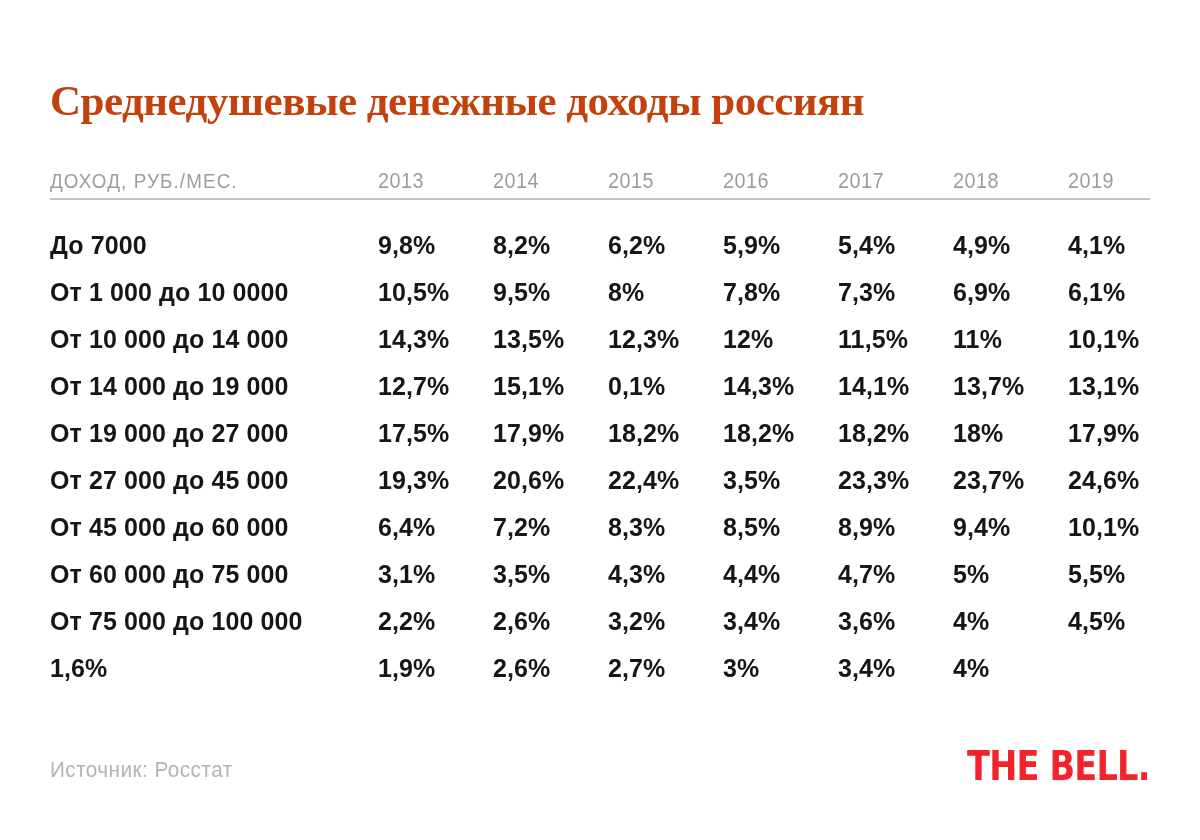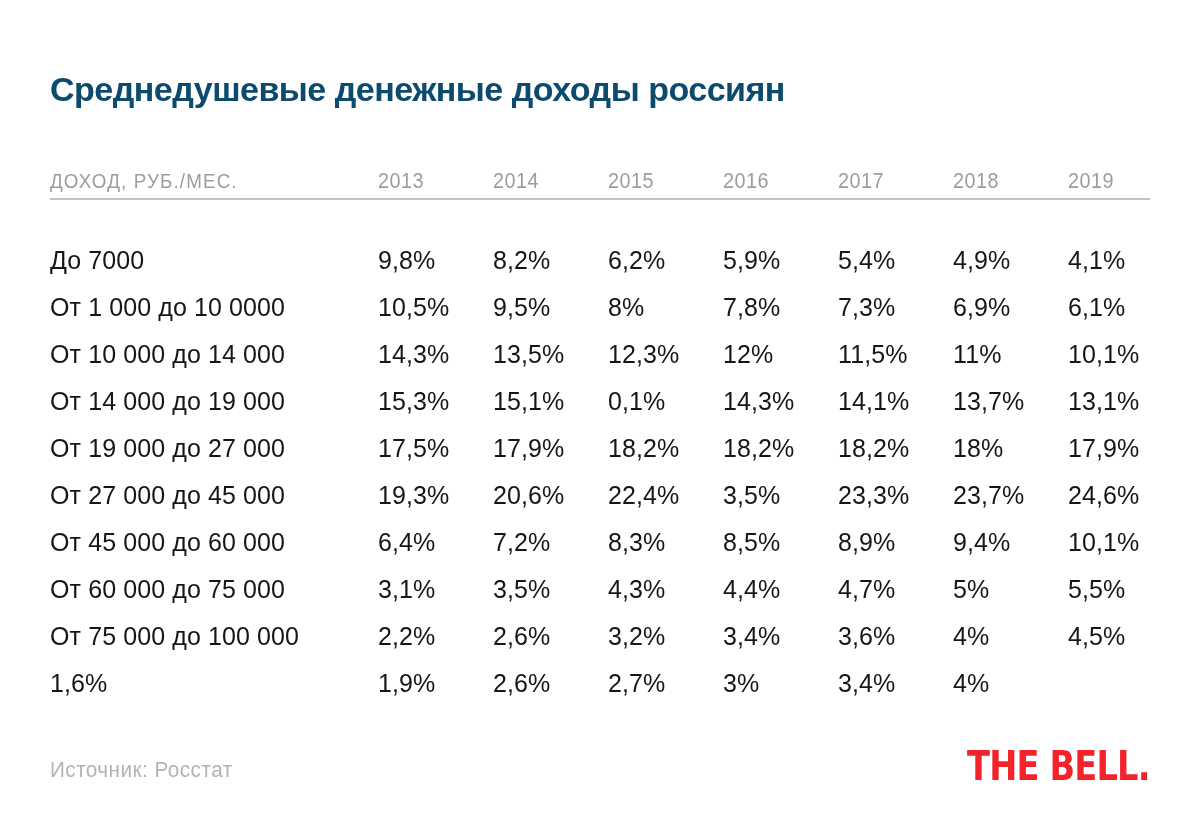--- a/index.html
+++ b/index.html
@@ -11,25 +11,26 @@
   }
   .sheet {
     position: relative;
     width: 1200px; height: 840px;
     overflow: hidden;
     background: #ffffff;
   }
   .title {
     position: absolute;
     left: 50px; top: 47px;
-    font-size: 34px;
+    font-size: 43px;
     font-weight: 700;
     letter-spacing: -0.5px;
-    color: #0c4a6e;
-    white-space: nowrap;
+    color: #c2410c;
+    white-space: nowrap;
+    font-family: Liberation Serif, serif;
   }
   .thead {
     position: absolute;
     left: 50px; top: 160px;
     width: 1140px;
     display: grid;
     grid-template-columns: 328px repeat(7, 115px);
     align-items: baseline;
     margin-top: 8px;
   }
@@ -51,23 +52,24 @@
     transform-origin: 0 50%;
   }
   .divider {
     position: absolute;
     left: 50px; top: 198px;
     width: 1100px; height: 2px;
     background: #c2c2c2;
   }
   .tbody {
     position: absolute;
-    left: 50px; top: 199px;
+    left: 50px; top: 184px;
     width: 1140px;
     padding-top: 38px;
+    font-weight: bold;
   }
   .trow {
     height: 47px;
     display: grid;
     grid-template-columns: 328px repeat(7, 115px);
     align-items: center;
   }
   .row-label, .value-cell {
     font-size: 25px;
     color: #161616;
@@ -145,21 +147,21 @@
         <span class="value-cell">14,3%</span>
         <span class="value-cell">13,5%</span>
         <span class="value-cell">12,3%</span>
         <span class="value-cell">12%</span>
         <span class="value-cell">11,5%</span>
         <span class="value-cell">11%</span>
         <span class="value-cell">10,1%</span>
       </div>
       <div class="trow">
         <span class="row-label">От 14 000 до 19 000</span>
-        <span class="value-cell">15,3%</span>
+        <span class="value-cell">12,7%</span>
         <span class="value-cell">15,1%</span>
         <span class="value-cell">0,1%</span>
         <span class="value-cell">14,3%</span>
         <span class="value-cell">14,1%</span>
         <span class="value-cell">13,7%</span>
         <span class="value-cell">13,1%</span>
       </div>
       <div class="trow">
         <span class="row-label">От 19 000 до 27 000</span>
         <span class="value-cell">17,5%</span>

